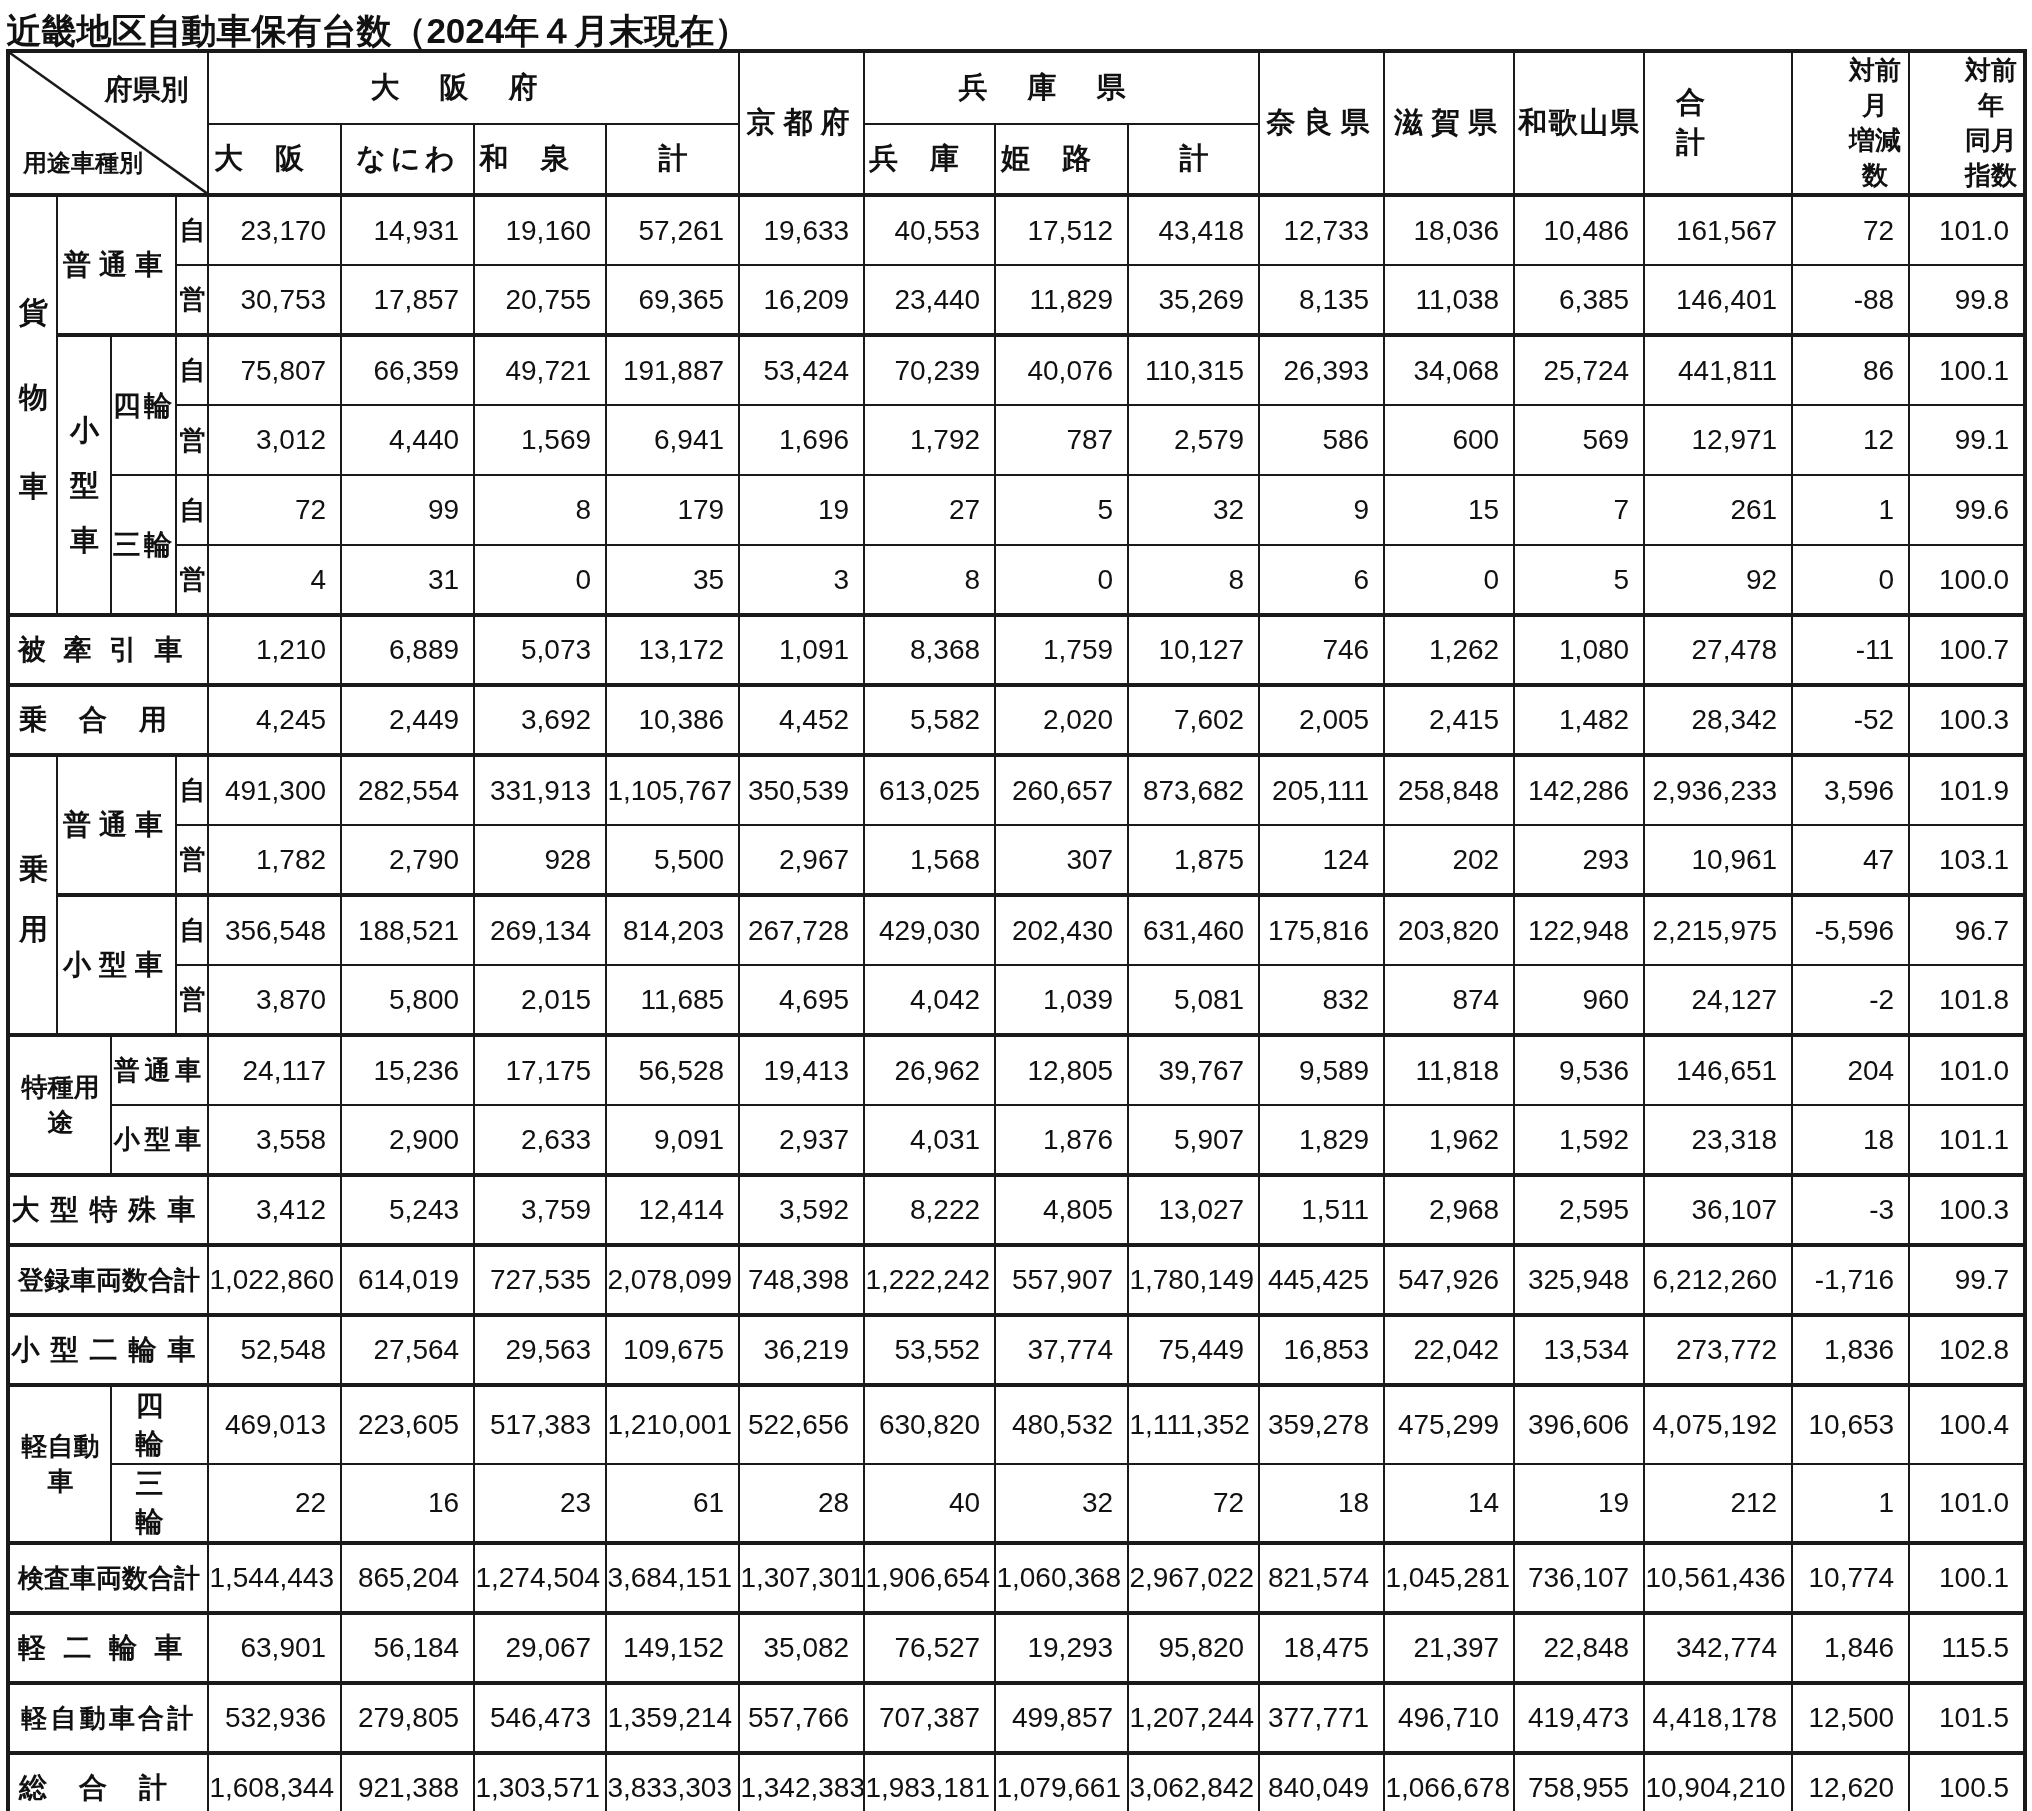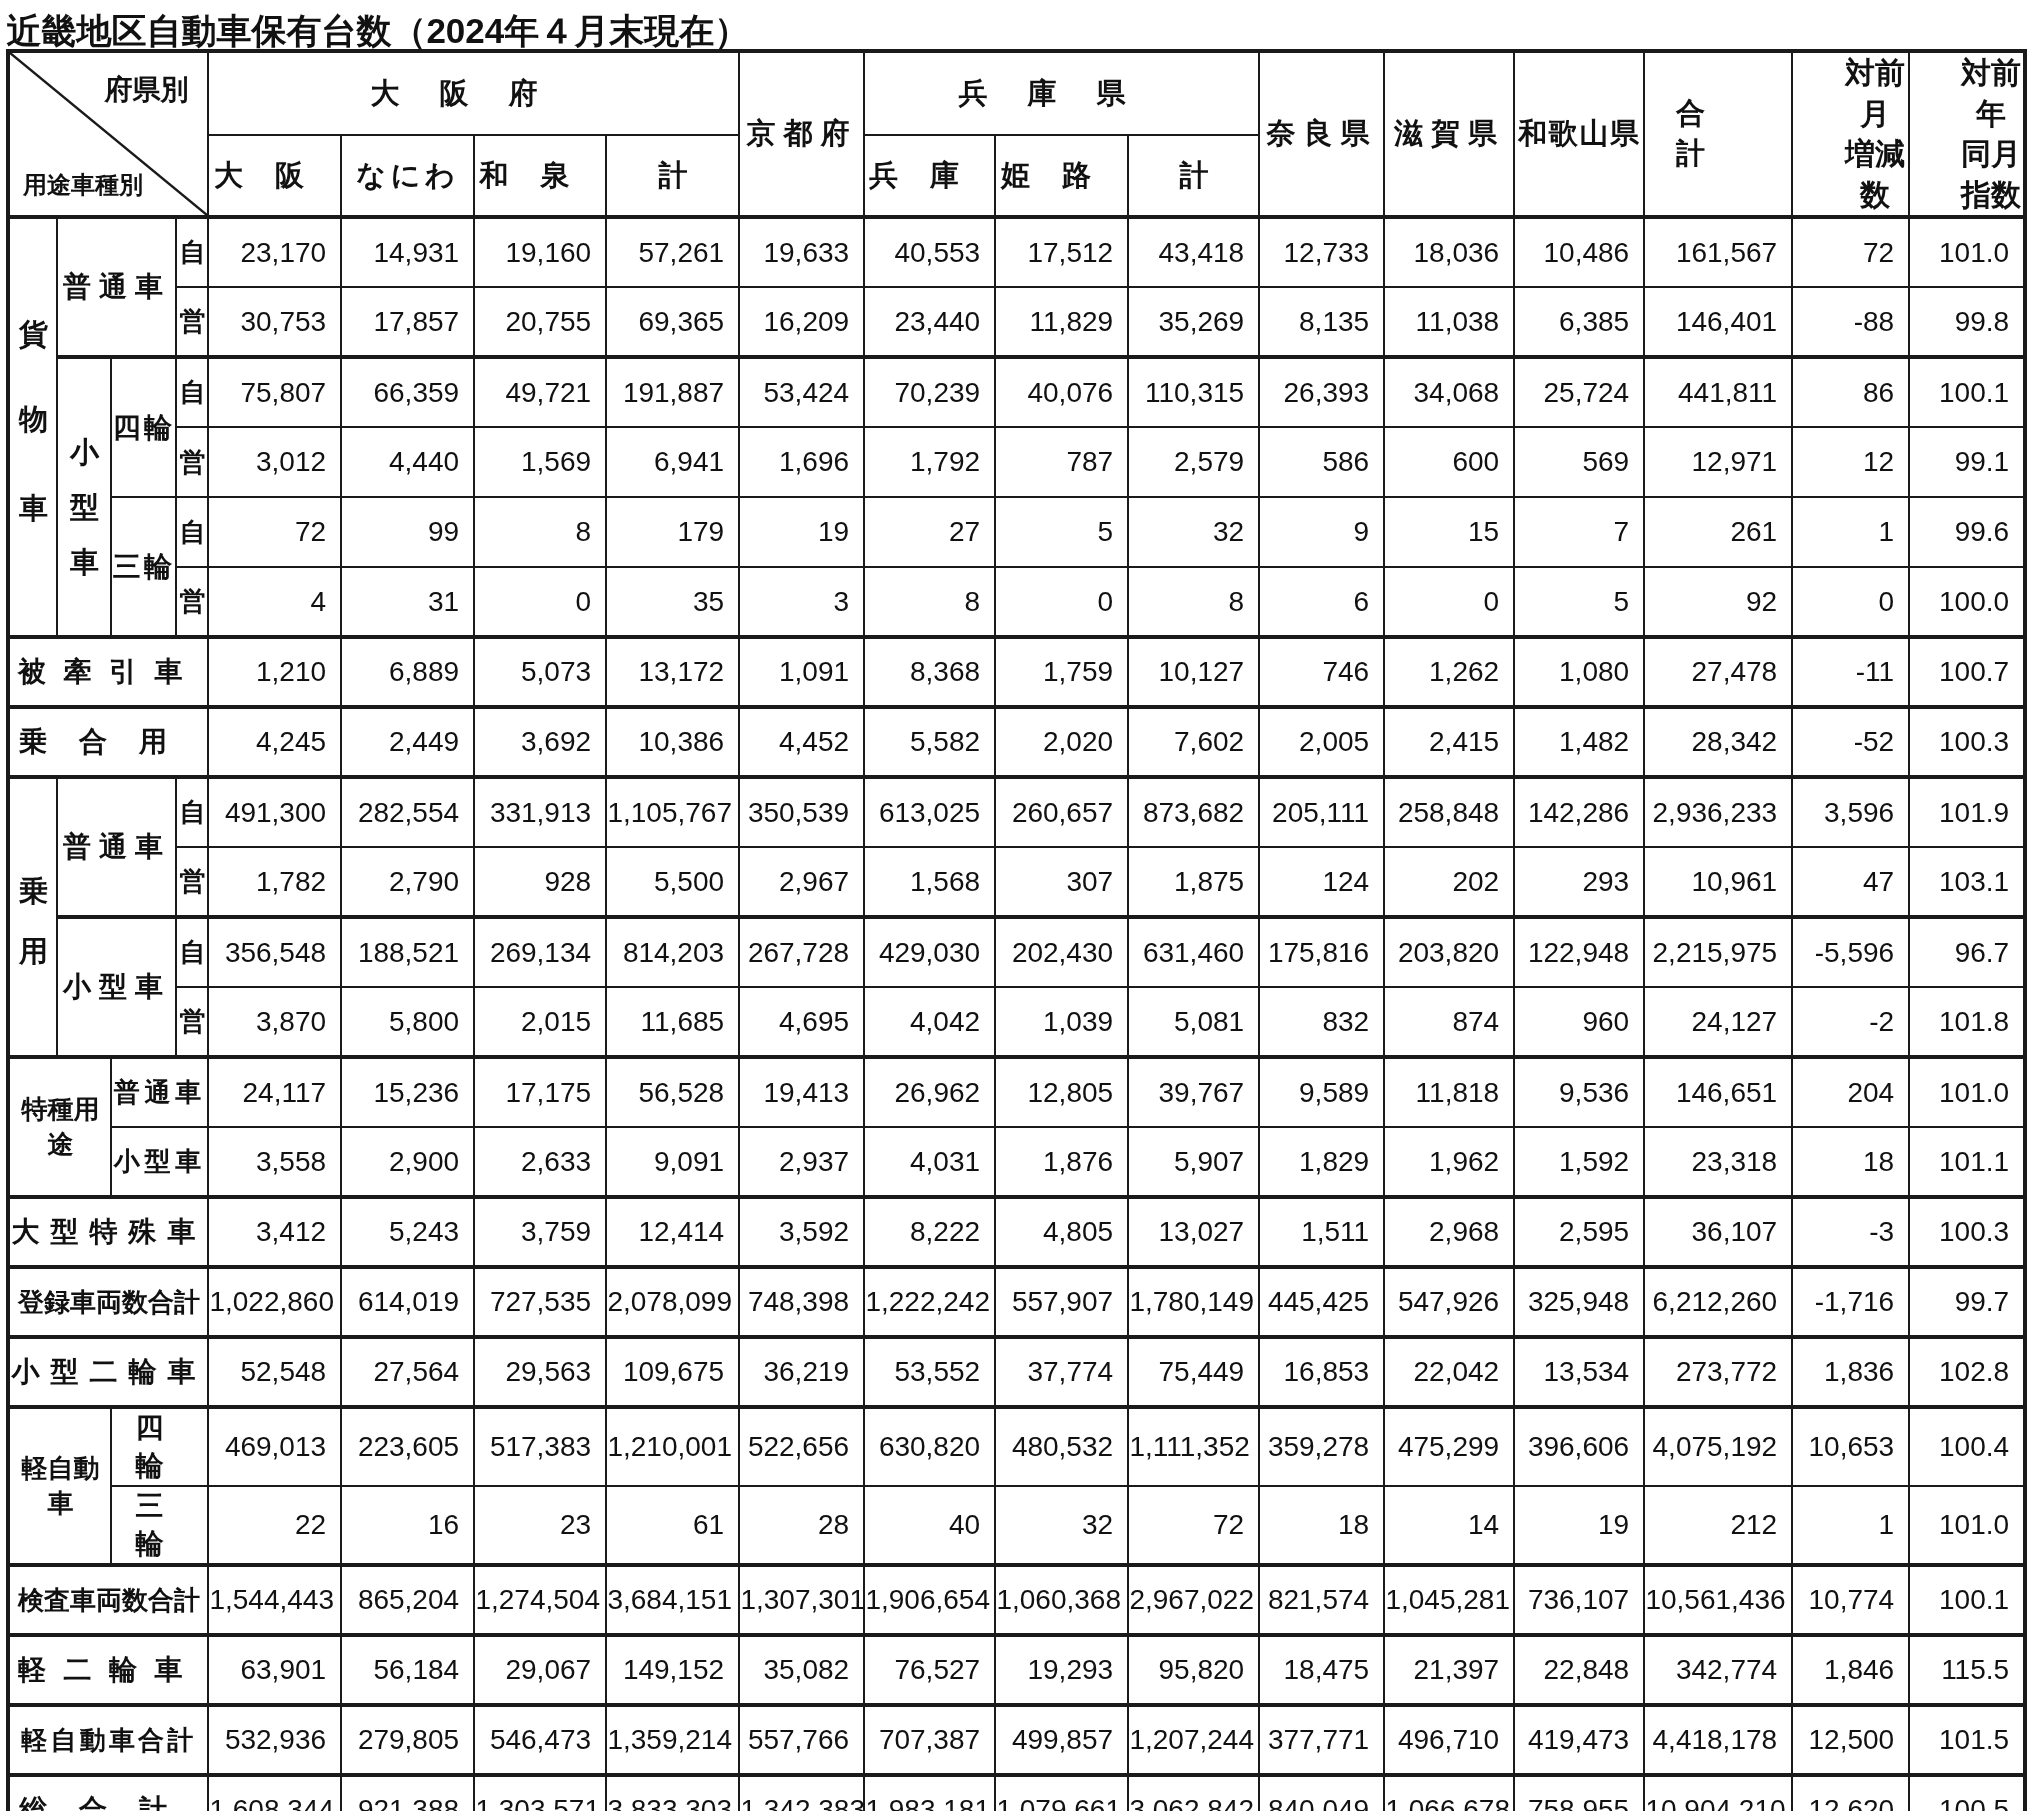--- a/index.html
+++ b/index.html
@@ -17,21 +17,21 @@
   thead tr.h1{height:73px}
   thead tr.h2{height:71px}
   tbody tr{height:70px}
   th{font-size:29px;font-weight:bold;text-align:center;}
   td.num{font-size:28px;text-align:right;padding-right:14.3px;letter-spacing:0px;font-weight:normal;}
   td.lab{font-size:28px;font-weight:bold;text-align:center;}
   td.lab.small{font-size:26px;}
   .ls2{letter-spacing:1.6px}.ls4{letter-spacing:3.2px}.ls6{letter-spacing:4.8px}
   .ls10{letter-spacing:8px}.ls14{letter-spacing:11px}.ls22{letter-spacing:17.5px}
   .ls26{letter-spacing:20.6px}.ls40{letter-spacing:32px}.ls50{letter-spacing:40px}.ls70{letter-spacing:56px}
-  .two{font-size:30px;line-height:1.35;padding-left:48px;}
+  .two{font-size:26px;line-height:1.35;padding-left:48px;}
   .vtext{writing-mode:vertical-rl;font-weight:bold;font-size:29px;line-height:1;display:inline-block;}
   .v3{letter-spacing:3.0em}.v2{letter-spacing:1.9em}.v22{letter-spacing:2.2em}
   td.vcell{text-align:center;}
   tbody tr.sec>td{border-top-width:4px;}
   tbody tr.first>td{border-top-width:4px;}
   td.corner{position:relative;}
   td.corner svg{position:absolute;left:0;top:0;width:100%;height:100%;display:block;}
   .corner-top{position:absolute;top:17.5px;right:19px;font-size:28px;font-weight:bold;}
   .corner-bottom{position:absolute;bottom:14.3px;left:12.7px;font-size:24px;font-weight:bold;}
 </style>

